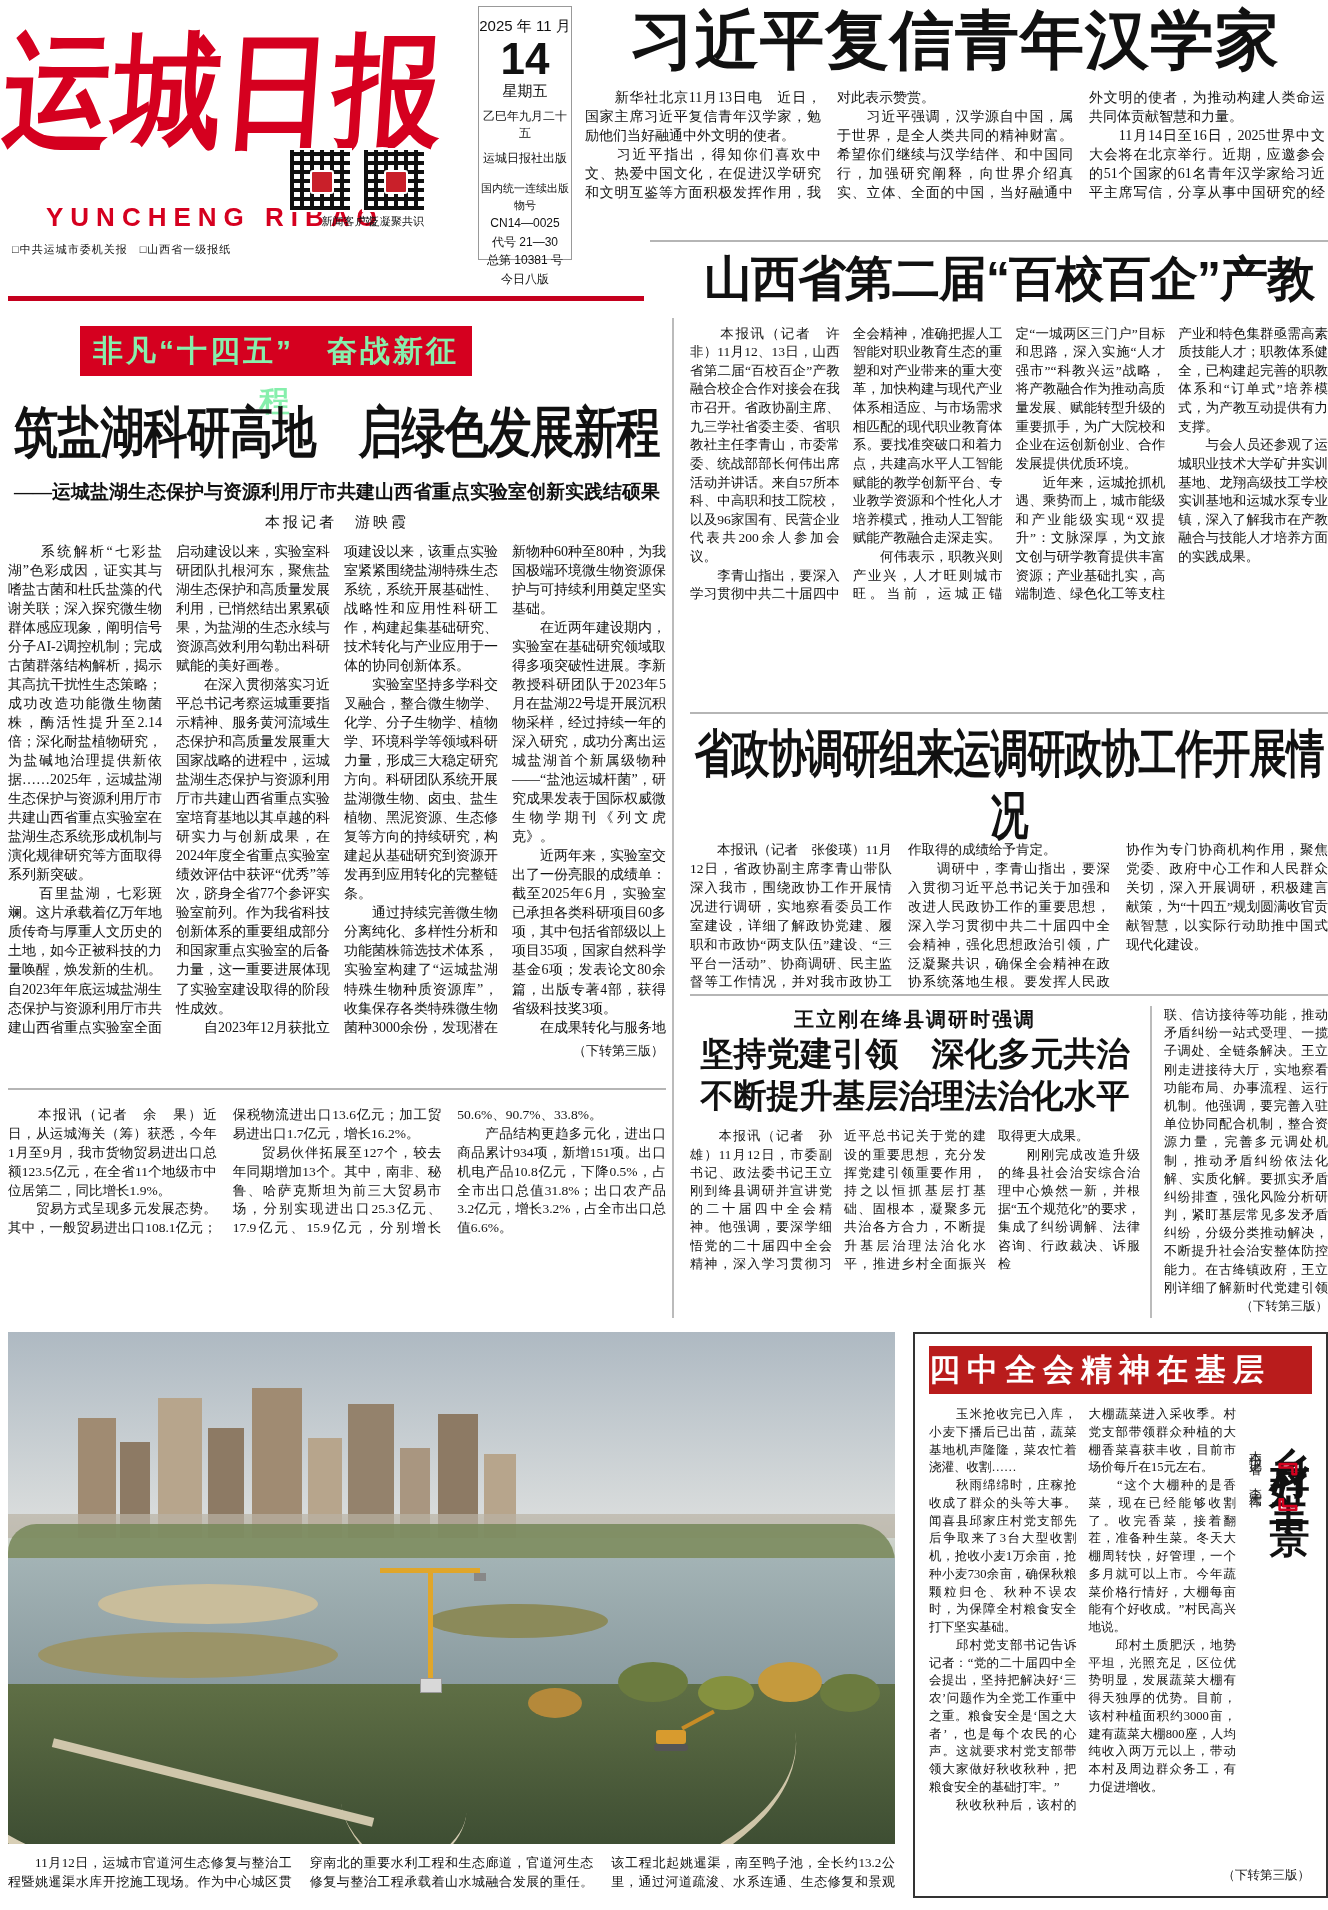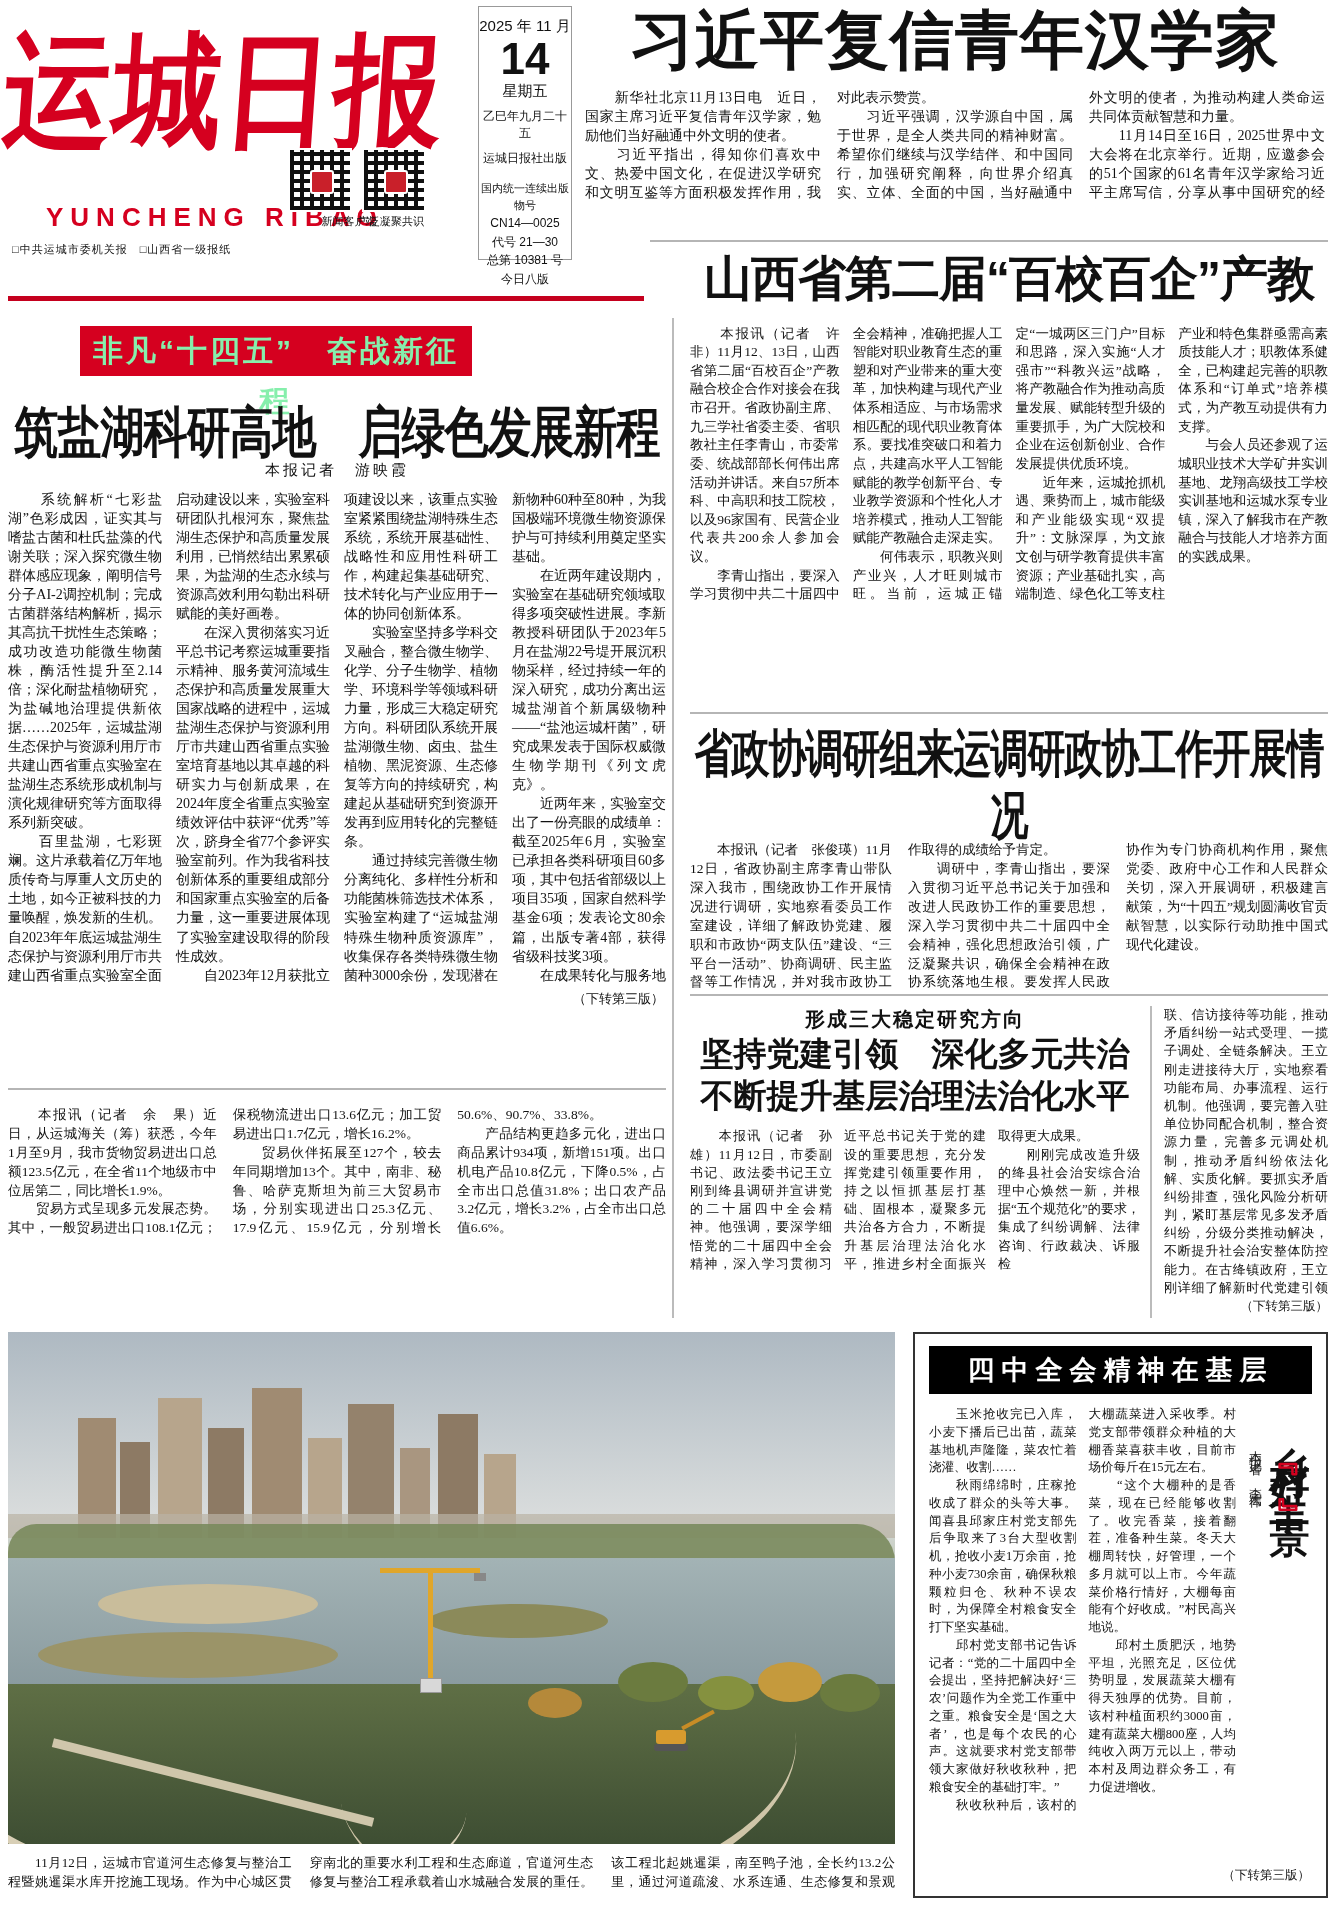--- a/index.html
+++ b/index.html
@@ -109,22 +109,22 @@
   .exc-arm{position:absolute;left:672px;top:386px;width:36px;height:4px;background:#c78c26;transform:rotate(-28deg);}
   .exc-trk{position:absolute;left:646px;top:412px;width:34px;height:7px;background:#555;border-radius:3px;}
 
   
   #caption{left:8px;top:1854px;width:887px;height:52px;column-count:3;column-gap:18px;
     font-size:13px;line-height:1.45;}
 
   
   #rural{left:913px;top:1332px;width:415px;height:566px;border:2px solid #333;
     box-sizing:border-box;padding:12px 14px;}
-  #rural .banner{height:48px;background:#000000;color:#fff;text-align:center;
-    font-size:27px;font-weight:900;line-height:48px;letter-spacing:7px;margin-bottom:12px;}
+  #rural .banner{height:48px;background:#b91c1c;color:#fff;
+    font-size:31px;font-weight:900;line-height:48px;letter-spacing:7px;margin-bottom:12px;}
   #rural .content{display:flex;flex-direction:row;height:452px;}
   #rural .body{flex:1;column-count:2;column-gap:12px;font-size:12.5px;line-height:1.42;height:452px;}
   #rural .byline-v{writing-mode:vertical-rl;font-size:13px;letter-spacing:4px;margin:34px 4px 0 10px;color:#222;}
   #rural .title-v{writing-mode:vertical-rl;font-size:40px;font-weight:900;letter-spacing:12px;margin-top:8px;line-height:1.1;}
   #rural .quote{color:#d5001f;font-weight:900;}
   #rural .jn{position:absolute;right:16px;bottom:12px;font-size:12.5px;background:#fff;}
   .vrule{background:#bbb;}
 </style>
 </head>
 <body>
@@ -160,20 +160,21 @@
 　　11月14日至16日，2025世界中文大会将在北京举行。近期，应邀参会的51个国家的61名青年汉学家给习近平主席写信，分享从事中国研究的经历和体会，表达进一步研究好中国学问、发挥文明沟通桥梁作用的愿望。</div>
 </div>
 
 <div class="abs gray-rule" style="left:650px;top:240px;width:678px;height:2px;"></div>
 <div class="abs red-rule" style="left:8px;top:296px;width:636px;height:5px;"></div>
 <div class="abs vrule" style="left:672px;top:318px;width:2px;height:1000px;"></div>
 
 <div id="salt" class="abs">
   <div class="banner hei">非凡“十四五”　奋战新征程</div>
   <div class="h hei">筑盐湖科研高地　启绿色发展新程</div>
+  <div class="sub">——运城盐湖生态保护与资源利用厅市共建山西省重点实验室创新实践结硕果</div>
   <div class="byline">本报记者　游映霞</div>
   <div class="body justify preline clip">　　系统解析“七彩盐湖”色彩成因，证实其与嗜盐古菌和杜氏盐藻的代谢关联；深入探究微生物群体感应现象，阐明信号分子AI-2调控机制；完成古菌群落结构解析，揭示其高抗干扰性生态策略；成功改造功能微生物菌株，酶活性提升至2.14倍；深化耐盐植物研究，为盐碱地治理提供新依据……2025年，运城盐湖生态保护与资源利用厅市共建山西省重点实验室在盐湖生态系统形成机制与演化规律研究等方面取得系列新突破。
 　　百里盐湖，七彩斑斓。这片承载着亿万年地质传奇与厚重人文历史的土地，如今正被科技的力量唤醒，焕发新的生机。自2023年年底运城盐湖生态保护与资源利用厅市共建山西省重点实验室全面启动建设以来，实验室科研团队扎根河东，聚焦盐湖生态保护和高质量发展利用，已悄然结出累累硕果，为盐湖的生态永续与资源高效利用勾勒出科研赋能的美好画卷。
 　　在深入贯彻落实习近平总书记考察运城重要指示精神、服务黄河流域生态保护和高质量发展重大国家战略的进程中，运城盐湖生态保护与资源利用厅市共建山西省重点实验室培育基地以其卓越的科研实力与创新成果，在2024年度全省重点实验室绩效评估中获评“优秀”等次，跻身全省77个参评实验室前列。作为我省科技创新体系的重要组成部分和国家重点实验室的后备力量，这一重要进展体现了实验室建设取得的阶段性成效。
 　　自2023年12月获批立项建设以来，该重点实验室紧紧围绕盐湖特殊生态系统，系统开展基础性、战略性和应用性科研工作，构建起集基础研究、技术转化与产业应用于一体的协同创新体系。
 　　实验室坚持多学科交叉融合，整合微生物学、化学、分子生物学、植物学、环境科学等领域科研力量，形成三大稳定研究方向。科研团队系统开展盐湖微生物、卤虫、盐生植物、黑泥资源、生态修复等方向的持续研究，构建起从基础研究到资源开发再到应用转化的完整链条。
 　　通过持续完善微生物分离纯化、多样性分析和功能菌株筛选技术体系，实验室构建了“运城盐湖特殊生物种质资源库”，收集保存各类特殊微生物菌种3000余份，发现潜在新物种60种至80种，为我国极端环境微生物资源保护与可持续利用奠定坚实基础。
 　　在近两年建设期内，实验室在基础研究领域取得多项突破性进展。李新教授科研团队于2023年5月在盐湖22号堤开展沉积物采样，经过持续一年的深入研究，成功分离出运城盐湖首个新属级物种——“盐池运城杆菌”，研究成果发表于国际权威微生物学期刊《列文虎克》。
 　　近两年来，实验室交出了一份亮眼的成绩单：截至2025年6月，实验室已承担各类科研项目60多项，其中包括省部级以上项目35项，国家自然科学基金6项；发表论文80余篇，出版专著4部，获得省级科技奖3项。
 　　在成果转化与服务地方发展方面，实验室积极推动科研产出与产业需求对接。团队从盐湖环境中筛选出具有高纤维素酶活性的嗜盐菌株，通过紫外诱变技术将其酶活性提升至原来的2.14倍，显著增强其在复杂环境中的工业应用潜力。</div>
@@ -195,21 +196,21 @@
 
 <div id="zx" class="abs">
   <div class="h hei">省政协调研组来运调研政协工作开展情况</div>
   <div class="body justify preline clip">　　本报讯（记者　张俊瑛）11月12日，省政协副主席李青山带队深入我市，围绕政协工作开展情况进行调研，实地察看委员工作室建设，详细了解政协党建、履职和市政协“两支队伍”建设、“三平台一活动”、协商调研、民主监督等工作情况，并对我市政协工作取得的成绩给予肯定。
 　　调研中，李青山指出，要深入贯彻习近平总书记关于加强和改进人民政协工作的重要思想，深入学习贯彻中共二十届四中全会精神，强化思想政治引领，广泛凝聚共识，确保全会精神在政协系统落地生根。要发挥人民政协作为专门协商机构作用，聚焦党委、政府中心工作和人民群众关切，深入开展调研，积极建言献策，为“十四五”规划圆满收官贡献智慧，以实际行动助推中国式现代化建设。</div>
 </div>
 
 <div class="abs gray-rule" style="left:690px;top:994px;width:638px;height:2px;"></div>
 
 <div id="wang" class="abs">
-  <div class="kicker">形成三大稳定研究方向</div>
+  <div class="kicker">王立刚在绛县调研时强调</div>
   <div class="h hei">坚持党建引领　深化多元共治</div>
   <div class="h hei">不断提升基层治理法治化水平</div>
   <div class="body justify preline clip">　　本报讯（记者　孙　雄）11月12日，市委副书记、政法委书记王立刚到绛县调研并宣讲党的二十届四中全会精神。他强调，要深学细悟党的二十届四中全会精神，深入学习贯彻习近平总书记关于党的建设的重要思想，充分发挥党建引领重要作用，持之以恒抓基层打基础、固根本，凝聚多元共治各方合力，不断提升基层治理法治化水平，推进乡村全面振兴取得更大成果。
 　　刚刚完成改造升级的绛县社会治安综合治理中心焕然一新，并根据“五个规范化”的要求，集成了纠纷调解、法律咨询、行政裁决、诉服检</div>
 </div>
 <div class="abs vrule" style="left:1150px;top:1006px;width:2px;height:312px;"></div>
 <div id="wang4" class="abs">
   <div class="cont">联、信访接待等功能，推动矛盾纠纷一站式受理、一揽子调处、全链条解决。王立刚走进接待大厅，实地察看功能布局、办事流程、运行机制。他强调，要完善入驻单位协同配合机制，整合资源力量，完善多元调处机制，推动矛盾纠纷依法化解、实质化解。要抓实矛盾纠纷排查，强化风险分析研判，紧盯基层常见多发矛盾纠纷，分级分类推动解决，不断提升社会治安整体防控能力。在古绛镇政府，王立刚详细了解新时代党建引领基层治理示范区创建、矛盾纠纷排查化解等工作。</div>
   <div class="jn">（下转第三版）</div>
 </div>

